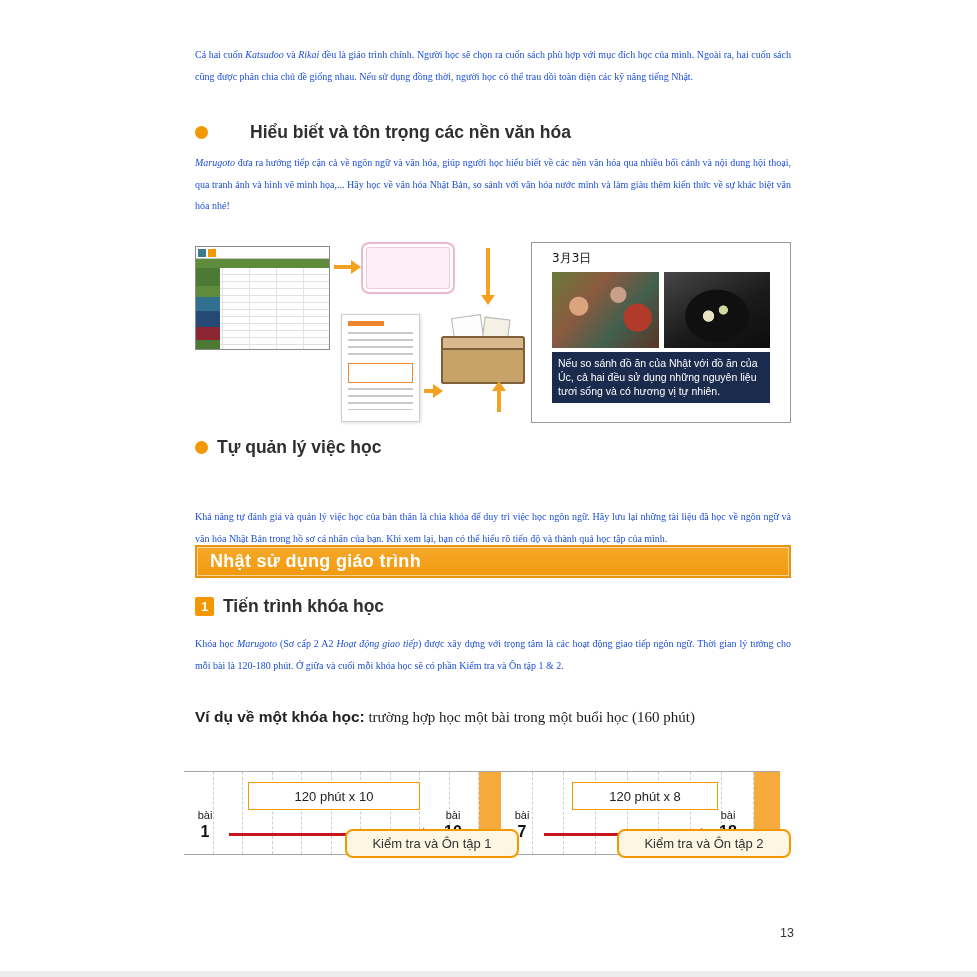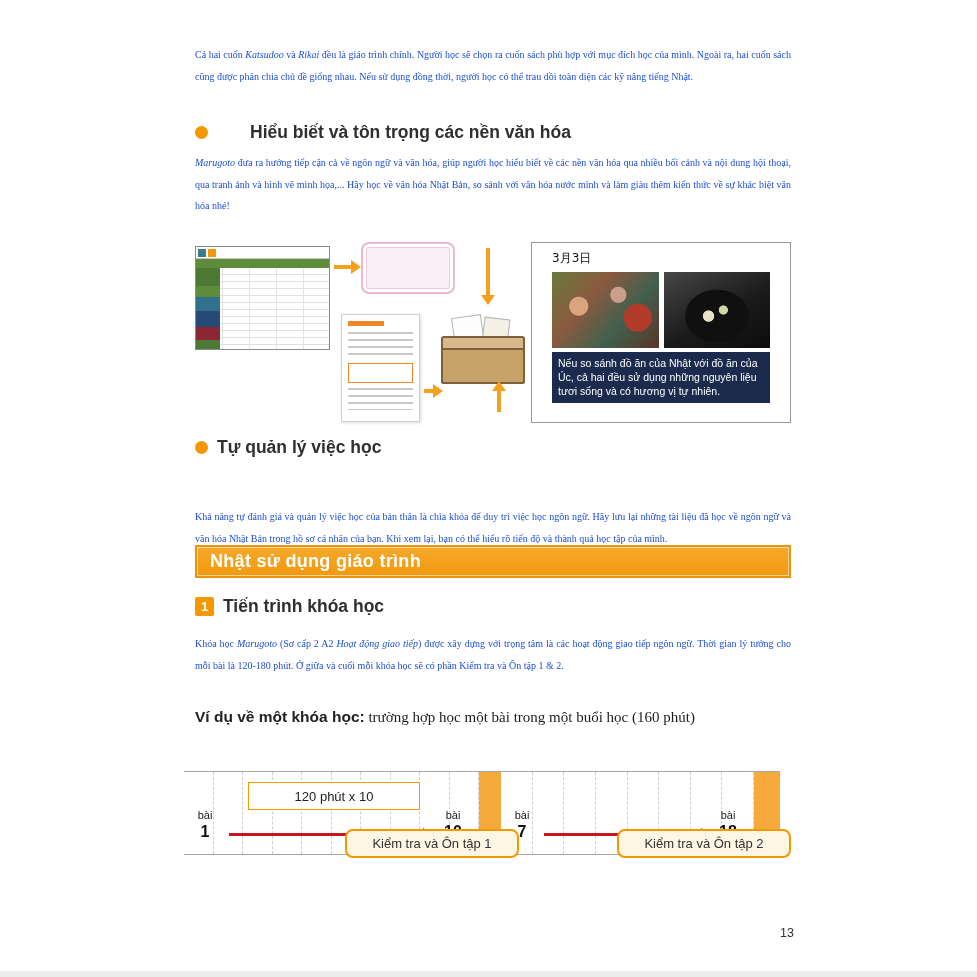--- a/index.html
+++ b/index.html
@@ -263,20 +263,21 @@
         <div class="cell"></div>
         <div class="cell"></div>
         <div class="cell"></div>
         <div class="cell"></div>
     </div>
 
     <div class="band band1"></div>
     <div class="band band2"></div>
 
     <div class="dur-box dur1">120 phút x 10</div>
+    <div class="dur-box dur2">120 phút x 8</div>
 
     <div class="lesson l1">
       <div class="word">bài</div>
       <div class="num">1</div>
     </div>
     <div class="lesson l10">
       <div class="word">bài</div>
       <div class="num">10</div>
     </div>
     <div class="lesson l11">

